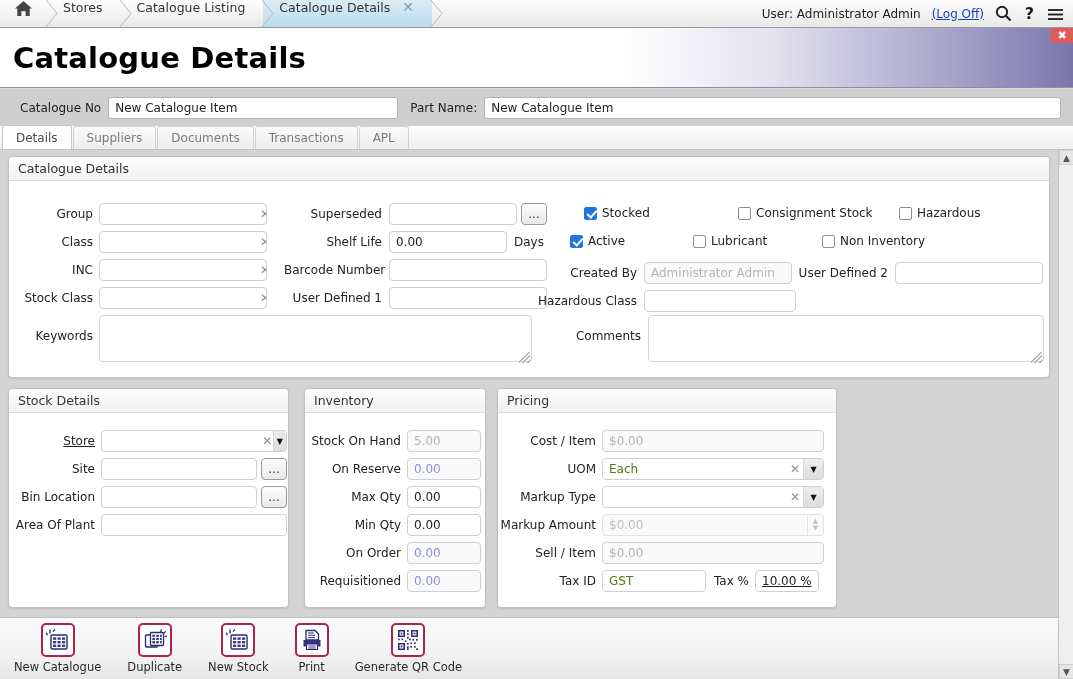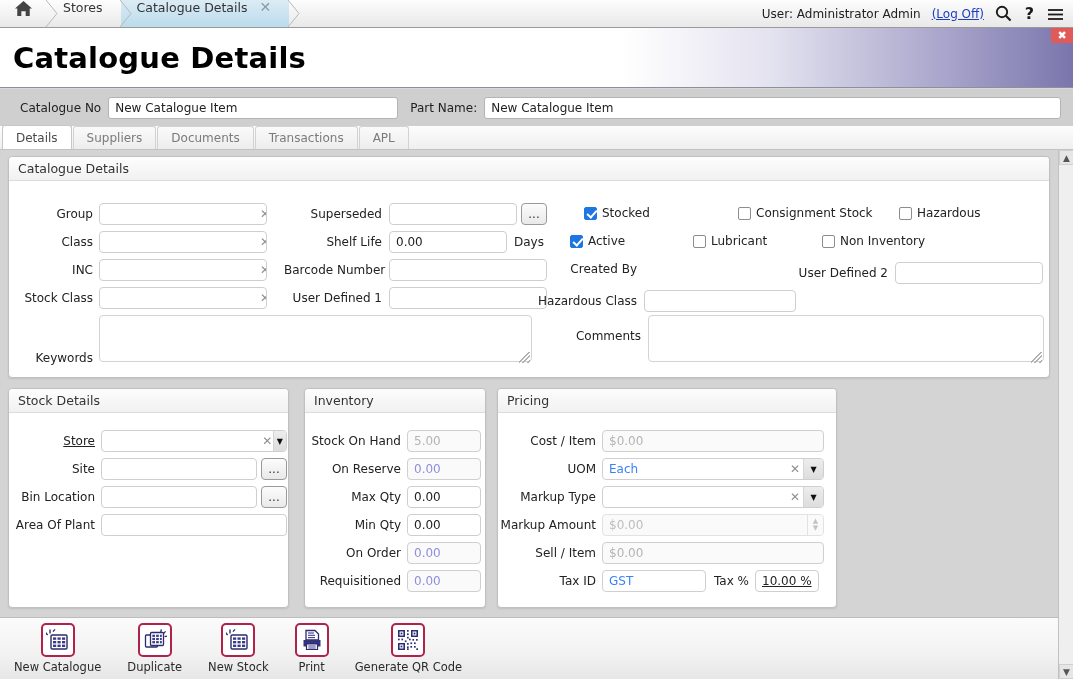--- a/index.html
+++ b/index.html
@@ -155,21 +155,21 @@
   .tin.num { }
 
   
   .combo {
     display: flex; align-items: center; height: 22px;
     border: 1px solid #cfcfcf; border-radius: 4px; background: #fff;
     overflow: hidden;
   }
   .combo .ctext {
     flex: 1; height: 100%; border: none; outline: none; background: transparent;
-    font-family: inherit; font-size: 12px; color: #3b82f6; padding: 0 4px 0 6px;
+    font-family: inherit; font-size: 12px; color: #4d7c0f; padding: 0 4px 0 6px;
   }
   .combo .cx {
     width: 16px; text-align: center; color: #909090; font-size: 12px;
     font-weight: bold; cursor: pointer; user-select: none;
   }
   .combo .ccar {
     width: 20px; height: 22px; display: flex; align-items: center;
     justify-content: center; cursor: pointer;
     background: linear-gradient(to bottom,#eeeeee,#dcdcdc);
     border-left: 1px solid #d6d6d6; color: #111; font-size: 8px;
@@ -256,20 +256,28 @@
 
   <div class="crumb">
     <span>Stores</span>
     <span class="arr">
       <svg width="12" height="27">
           <path d="M0 0 L11 13.5 L0 27" fill="none" stroke="#b8b8b8" stroke-width="1"></path>
         </svg>
     </span>
   </div>
 
+  <div class="crumb">
+    <span>Catalogue Listing</span>
+    <span class="arr">
+      <svg width="12" height="27">
+          <path d="M0 0 L11 13.5 L0 27" fill="none" stroke="#b8b8b8" stroke-width="1"></path>
+        </svg>
+    </span>
+  </div>
 
   <div class="crumb active">
     <span>Catalogue Details</span>
     <span class="crumb-close">✕</span>
     <span class="arr">
       <svg width="12" height="27">
           <path d="M0 0 L11 13.5 L0 27" fill="none" stroke="#b8b8b8" stroke-width="1"></path>
         </svg>
     </span>
   </div>
@@ -355,21 +363,21 @@
 
     <div class="fld" style="left:0; top:106px; width:262px;">
       <span class="lbl" style="width:84px;">Stock Class</span>
       <div class="combo" style="width:168px; margin-left:6px;">
         <input class="ctext" value="" style="">
         <span class="cx">✕</span>
 
       </div>
     </div>
 
-    <div class="fld" style="left:0; top:134px; width:540px; align-items:flex-end;">
+    <div class="fld" style="left:0; top:134px; width:540px; align-items:flex-start;">
       <span class="lbl" style="width:84px; margin-top:14px;">Keywords</span>
       <div style="position:relative; margin-left:6px;">
         <textarea class="ta" style="width: 433px; height: 47px;" value=""></textarea>
         <span class="resz"></span>
       </div>
     </div>
 
     <div class="fld" style="left:275px; top:22px;">
       <span class="lbl" style="width:98px;">Superseded</span>
       <input class="tin" style="width: 128px; margin-left: 7px;" value="">
@@ -425,20 +433,21 @@
     </div>
     <div class="fld" style="left:813px; top:53px;">
       <span class="cbx">
           <span class="box"></span>
       <span>Non Inventory</span>
         </span>
     </div>
 
     <div class="fld" style="left:550px; top:81px;">
       <span class="lbl" style="width:78px;">Created By</span>
+      <input class="tin ro" style="width: 148px; margin-left: 7px;" value="Administrator Admin">
     </div>
     <div class="fld" style="left:787px; top:81px;">
       <span class="lbl" style="width:92px;">User Defined 2</span>
       <input class="tin" style="width: 148px; margin-left: 7px;" value="">
     </div>
 
     <div class="fld" style="left:520px; top:109px;">
       <span class="lbl" style="width:108px;">Hazardous Class</span>
       <div class="combo disabled" style="width:152px; margin-left:7px;">
         <input class="ctext" value="" style="">

